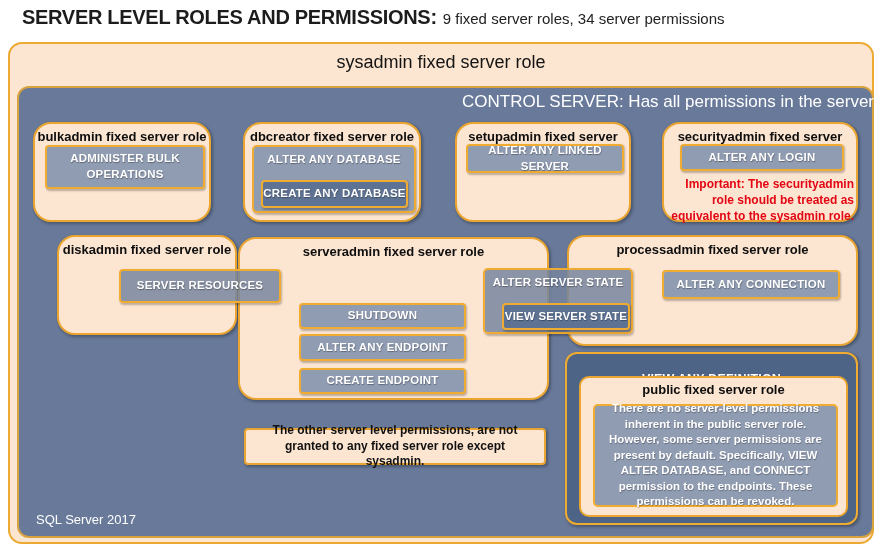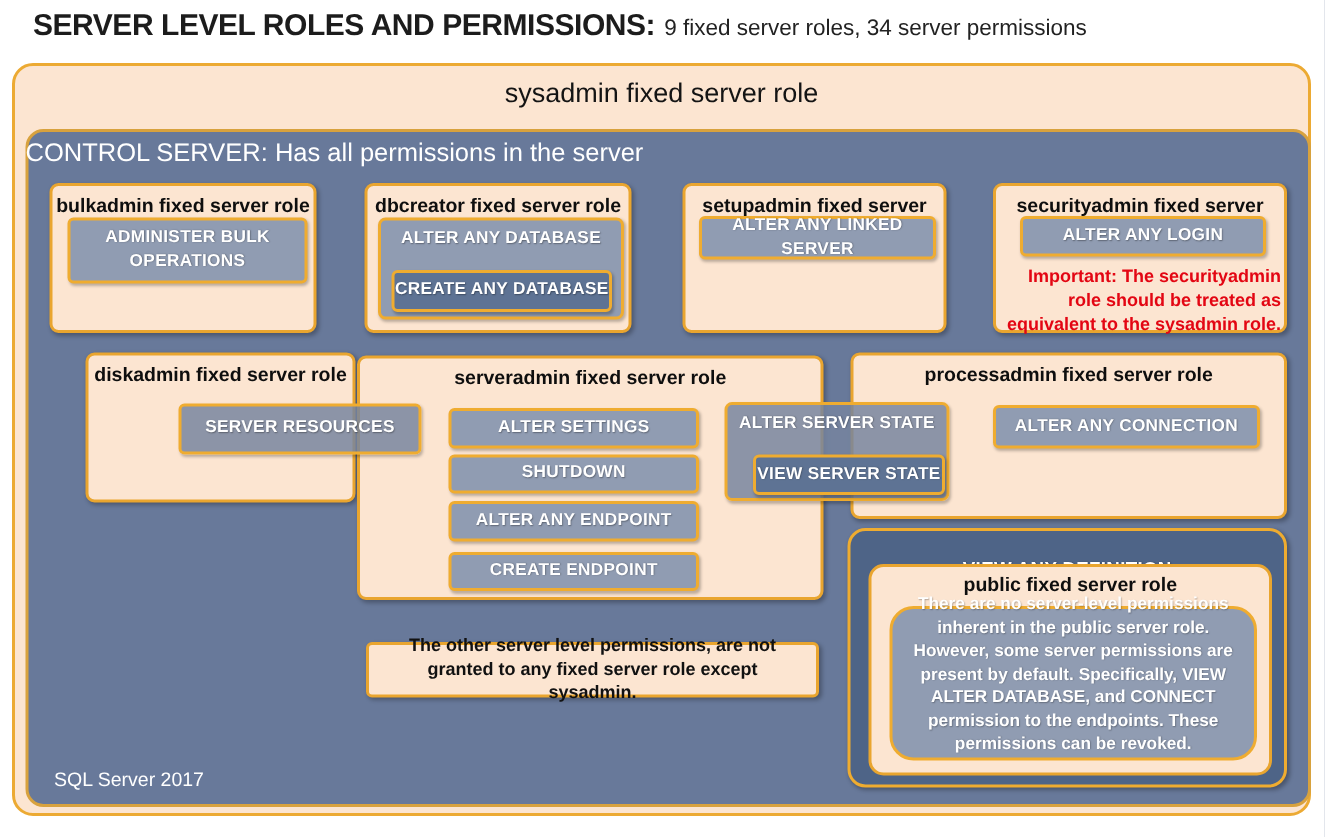--- a/index.html
+++ b/index.html
@@ -17,25 +17,25 @@
 
   
   .sysadmin-box{left:8px;top:42px;width:866px;height:502px;background:#fce5d1;
     border:2px solid #ecaa33;border-radius:14px;}
   .sysadmin-title{left:8px;top:52px;width:866px;text-align:center;
     font-size:18px;color:#141414;}
 
   
   .control-box{left:17px;top:86px;width:857px;height:452px;background:#68799a;
     border:2px solid #d8a23e;border-radius:12px;}
-  .control-header{left:17px;top:92px;width:857px;text-align:left;
+  .control-header{left:17px;top:92px;width:857px;text-align:right;
     font-size:17px;color:#ffffff;}
 
   
-  .role-box{background:#fce5d1;border:2px solid #e9a52f;border-radius:6px;
+  .role-box{background:#fce5d1;border:2px solid #e9a52f;border-radius:18px;
     box-shadow:1.5px 1.5px 3px rgba(0,0,0,0.28);z-index:3;}
   .role-title{width:100%;text-align:center;font-size:13px;font-weight:700;
     color:#0e0e0e;padding-top:5px;}
 
   
   .perm{background:#909cb2;border:2px solid #efac30;border-radius:4px;
     display:flex;align-items:center;justify-content:center;text-align:center;
     font-size:11.5px;font-weight:700;color:#ffffff;letter-spacing:0.2px;
     text-shadow:0.5px 0.5px 1px rgba(0,0,0,0.35);
     box-shadow:1px 1.5px 2px rgba(0,0,0,0.25);line-height:1.35;}
@@ -62,22 +62,22 @@
     border:2px solid #efac30;border-radius:12px;z-index:3;
     box-shadow:1.5px 1.5px 3px rgba(0,0,0,0.3);}
   .vad-label{width:100%;text-align:center;font-size:12.5px;font-weight:700;
     color:#ffffff;padding-top:18px;letter-spacing:0.2px;
     text-shadow:0.5px 0.5px 1px rgba(0,0,0,0.35);}
   .public-box{left:12px;top:22px;width:269px;height:141px;background:#fce5d1;
     border:2px solid #e9a52f;border-radius:10px;}
   .public-title{width:100%;text-align:center;font-size:13px;font-weight:700;
     color:#0e0e0e;padding-top:4px;}
   .public-desc{left:12px;top:26px;width:245px;height:103px;background:#909cb2;
-    border:2px solid #efac30;border-radius:16px;
-    display:flex;align-items:flex-end;justify-content:center;}
+    border:2px solid #efac30;border-radius:5px;
+    display:flex;align-items:center;justify-content:center;}
   .public-desc .desc-text{font-size:11.5px;font-weight:700;color:#ffffff;
     text-align:center;line-height:1.35;padding:0 6px;
     text-shadow:0.5px 0.5px 1px rgba(0,0,0,0.3);}
 
   .footer-label{left:36px;top:512px;font-size:13px;color:#ffffff;}
 </style>
 </head>
 <body>
 
 <div id="stage">
@@ -117,21 +117,20 @@
   </div>
 
   <div class="abs role-box" style="left:33px;top:235px;width:180px;height:100px;margin-left:24px;">
     <div class="role-title">diskadmin fixed server role</div>
   </div>
 
   <div class="abs perm straddle" style="left:119px;top:269px;width:162px;height:34px;">SERVER RESOURCES</div>
 
   <div class="abs role-box" style="left:238px;top:237px;width:311px;height:163px;">
     <div class="role-title">serveradmin fixed server role</div>
-    <div class="abs perm" style="left:59px;top:33px;width:167px;height:27px;">ALTER SETTINGS</div>
     <div class="abs perm" style="left:59px;top:95px;width:167px;height:27px;">ALTER ANY ENDPOINT</div>
     <div class="abs perm" style="left:59px;top:64px;width:167px;height:26px;">SHUTDOWN</div>
     <div class="abs perm" style="left:59px;top:129px;width:167px;height:26px;">CREATE ENDPOINT</div>
   </div>
 
   <div class="abs perm-group straddle" style="left:483px;top:268px;width:150px;height:66px;">
     <div class="group-label">ALTER SERVER STATE</div>
     <div class="abs perm perm-dark" style="left:17px;top:33px;width:128px;height:27px;">VIEW SERVER STATE</div>
   </div>
 

